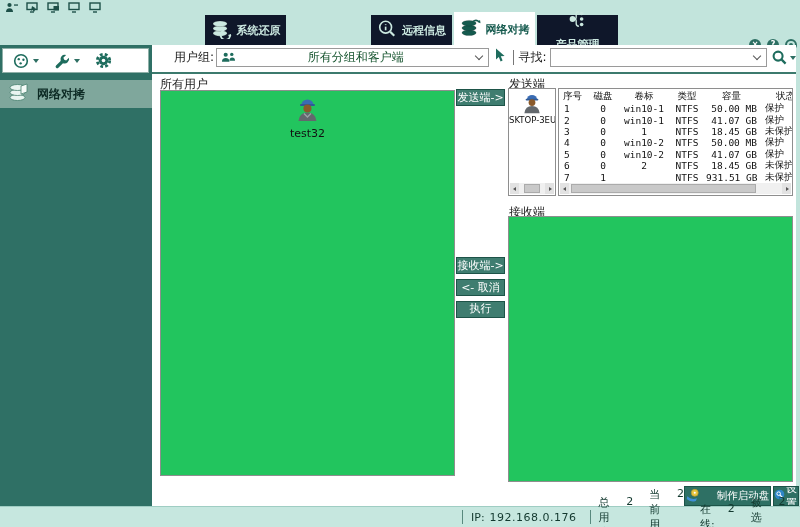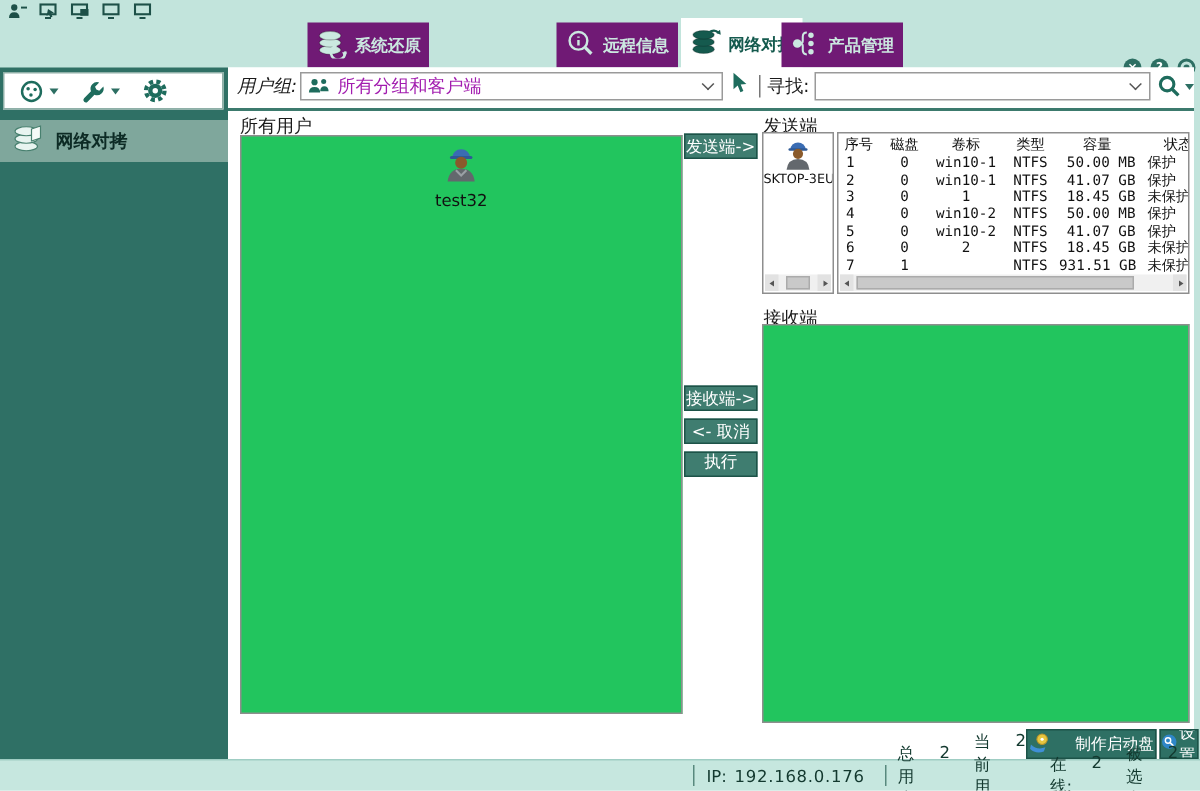--- a/index.html
+++ b/index.html
@@ -4,24 +4,24 @@
 <style>
   * { margin:0; padding:0; box-sizing:border-box; }
   body { font-family:"DejaVu Sans",sans-serif; }
   .root{position:relative;width:800px;height:527px;background:#c2e4dc;overflow:hidden;font-family:"DejaVu Sans",sans-serif;}
 
   
   .topicons{position:absolute;top:2px;left:5px;display:flex;gap:8px;align-items:center;}
   .topicons .ticn{display:block;width:13px;height:11px;}
 
   
-  .tab{position:absolute;top:15px;height:30px;width:81px;background:#701a75;color:#cbe8e0;
+  .tab{position:absolute;top:15px;height:30px;width:81px;background:#0f172a;color:#cbe8e0;
        display:flex;align-items:center;justify-content:center;gap:5px;font-size:11px;font-weight:bold;cursor:pointer;}
   .tab svg{flex:none;}
-  .tab.t0{left:205px;} .tab.t1{left:288px;} .tab.t2{left:371px;} .tab.t3{left:454px;} .tab.t4{left:521px;}
+  .tab.t0{left:205px;} .tab.t1{left:288px;} .tab.t2{left:371px;} .tab.t3{left:454px;} .tab.t4{left:537px;flex-direction:column;}
   .tab.active{top:12px;height:34px;background:#ffffff;color:#155a4e;}
 
   
   .winctrl{position:absolute;top:39px;width:12px;height:12px;border-radius:50%;background:#2d6f63;color:#fff;
            font-size:8px;line-height:12px;text-align:center;font-weight:bold;cursor:pointer;}
   .wc-close{left:749px;} .wc-help{left:767px;}
   .wc-ring{left:785px;background:transparent;border:2px solid #2d6f63;}
   .wc-ring .ringdot{display:block;width:4px;height:4px;border-radius:50%;background:#2d6f63;margin:2px auto;}
 
   
@@ -31,24 +31,24 @@
   .stool{display:flex;align-items:center;gap:3px;cursor:pointer;}
   .caret{width:0;height:0;border-left:3px solid transparent;border-right:3px solid transparent;border-top:4px solid #2d6f63;}
   .side-item{position:absolute;left:0;top:35px;width:152px;height:28px;background:#7fa79c;color:#0d2b25;
              display:flex;align-items:center;gap:7px;padding-left:8px;font-size:12px;font-weight:bold;cursor:pointer;}
 
   
   .mainarea{position:absolute;left:152px;top:45px;width:644px;height:461px;background:#ffffff;}
   .filterbar{position:absolute;left:0;top:0;width:644px;height:27px;background:#fff;border-bottom:2px solid #49837700;
              box-shadow:0 2px 0 #3c7a6d;display:flex;align-items:center;}
   .flabel{font-size:12px;color:#1a1a1a;flex:none;}
-  .lbl-ug{margin-left:6px;font-style:italic;}
+  .lbl-ug{margin-left:22px;}
   .selectbox{height:19px;border:1px solid #9a9a9a;background:#fff;display:flex;align-items:center;cursor:pointer;}
   .usergroup{width:286px;margin-left:2px;padding:0 4px;gap:5px;}
-  .selval{font-size:12px;color:#a21caf;flex:1;white-space:nowrap;overflow:hidden;}
+  .selval{font-size:12px;color:#14532d;flex:1;white-space:nowrap;overflow:hidden;text-align:center;}
   .chev{width:6px;height:6px;border-right:1.5px solid #555;border-bottom:1.5px solid #555;transform:rotate(45deg);margin:-3px 2px 0 0;flex:none;}
   .cursoricon{margin-left:5px;color:#1e6c5d;flex:none;cursor:pointer;}
   .vsep{width:1px;height:15px;background:#777;margin:0 5px 0 6px;flex:none;}
   .searchbox{width:228px;margin-left:3px;padding:0 4px;}
   .searchicon{display:flex;align-items:center;gap:3px;margin-left:5px;color:#1e6c5d;cursor:pointer;flex:none;}
 
   .panel-label{position:absolute;font-size:12px;color:#1a1a1a;}
   .lbl-allusers{left:8px;top:31px;}
   .lbl-sender{left:357px;top:31px;}
   .lbl-receiver{left:357px;top:159px;}

